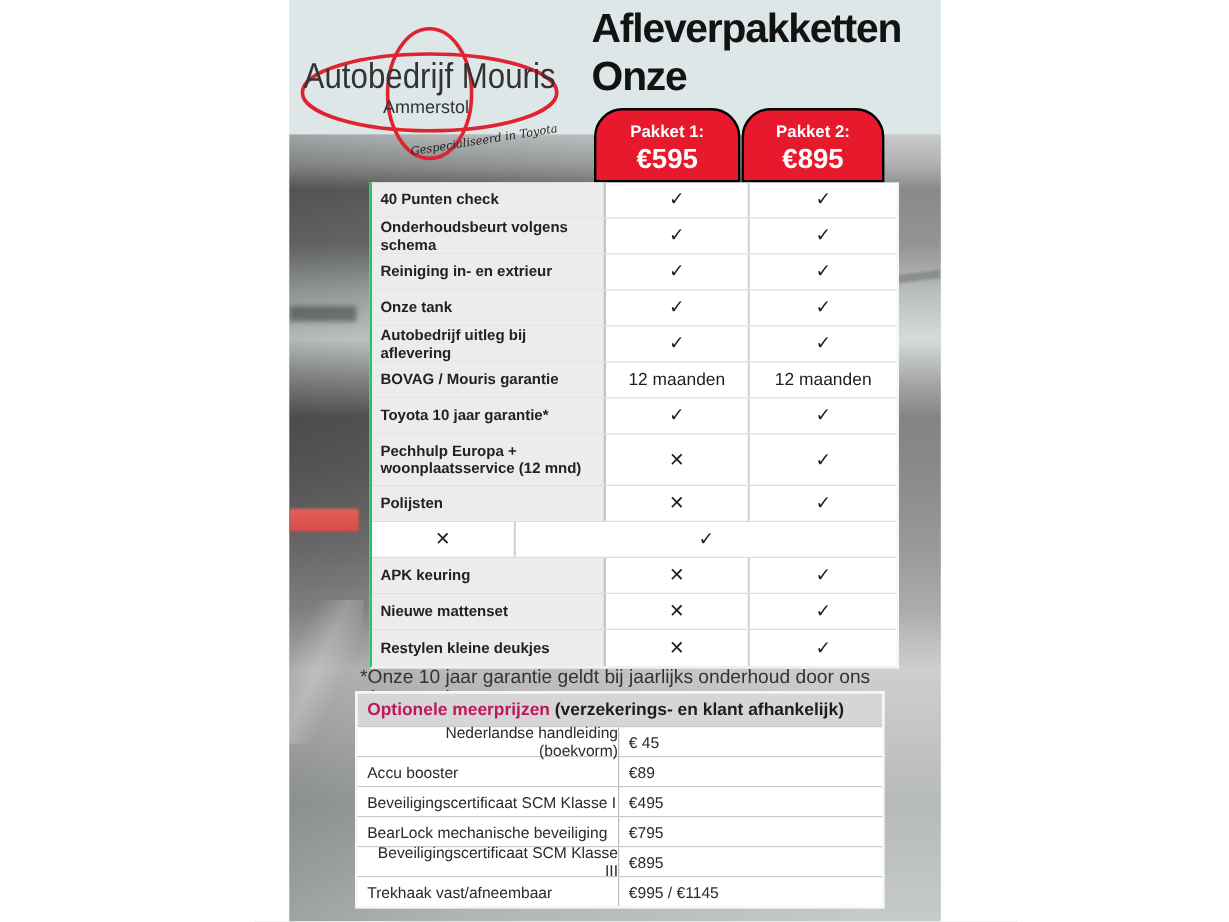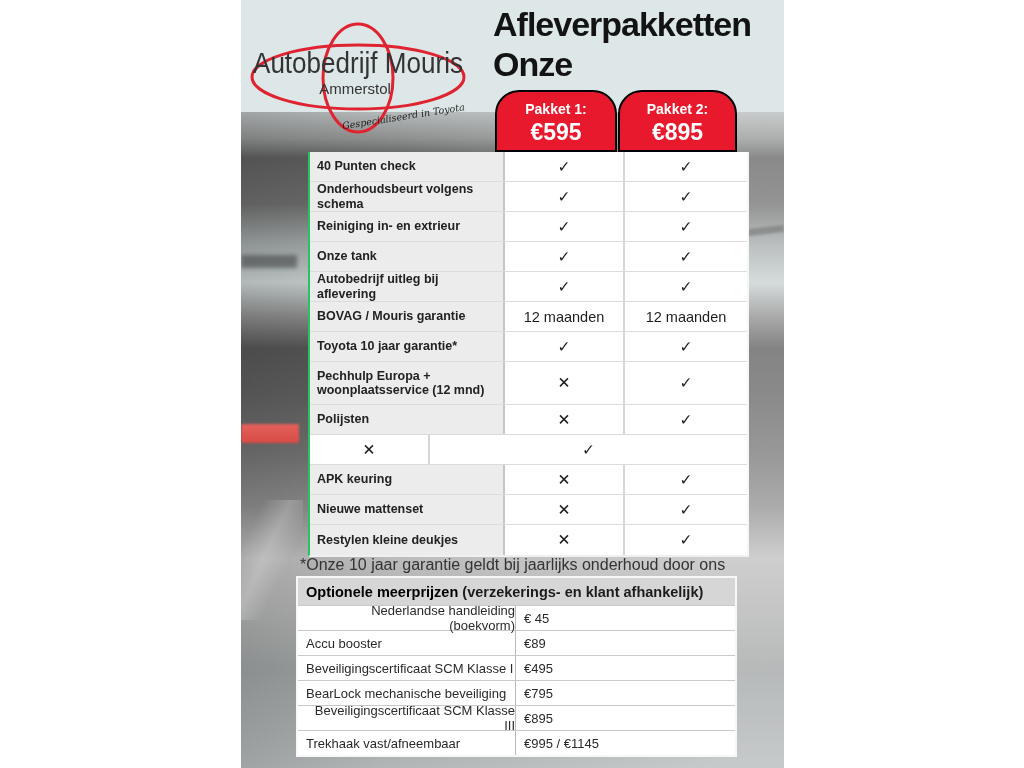--- a/index.html
+++ b/index.html
@@ -101,21 +101,21 @@
   
   .opt{
     position:absolute;left:55px;top:576px;width:441px;box-sizing:border-box;
     background:#ffffff;border:2px solid #f7f7f7;
   }
   .opt-header{
     height:27px;box-sizing:border-box;background:#d6d6d6;
     display:flex;align-items:center;padding-left:8px;
     font-size:14.5px;font-weight:bold;white-space:pre;
   }
-  .opt-header .red{color:#000000;}
+  .opt-header .red{color:#be185d;}
   .opt-header .dark{color:#1c1c1c;}
   .opt-row{display:flex;box-sizing:border-box;height:25px;border-top:1px solid #c9c9c9;}
   .opt-label{
     width:218px;box-sizing:border-box;border-right:1px solid #bbbbbb;
     font-size:13px;color:#2a2a2a;display:flex;align-items:center;padding-left:8px;text-align:right;
   }
   .opt-price{
     flex:1;font-size:13px;color:#2a2a2a;display:flex;align-items:center;padding-left:8px;
   }
 </style>

